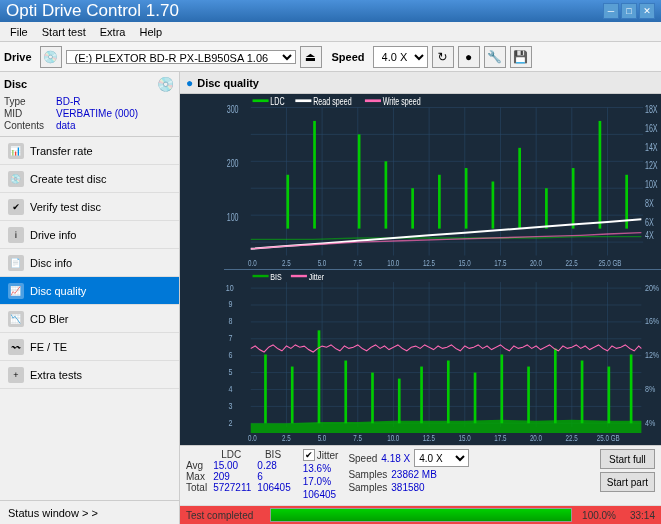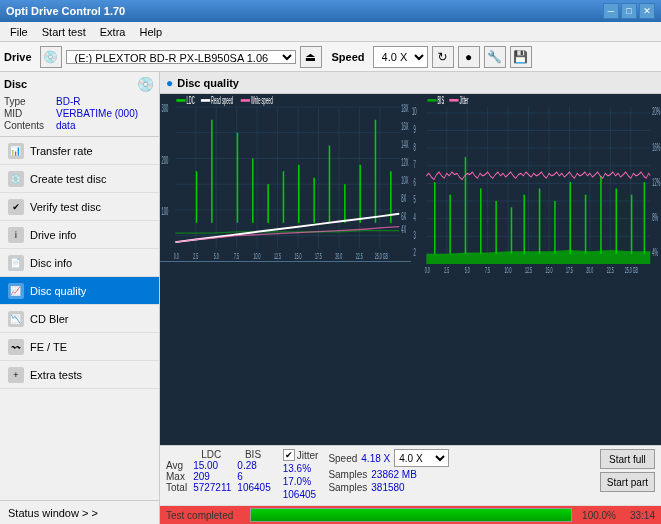--- a/index.html
+++ b/index.html
@@ -8,21 +8,21 @@
     
     .title-bar {
       background: linear-gradient(to bottom, #4a90d9, #2b6cb0);
       color: white;
       height: 22px;
       display: flex;
       align-items: center;
       padding: 0 6px;
       justify-content: space-between;
     }
-    .title-bar-text { font-size: 11px; font-weight: bold; }
+    .title-bar-text { font-size: 17px; font-weight: normal; }
     .title-bar-controls { display: flex; gap: 2px; }
     .title-bar-btn {
       width: 16px; height: 16px;
       background: #5a9fd4;
       border: 1px solid #3a7bbf;
       color: white;
       font-size: 9px;
       display: flex; align-items: center; justify-content: center;
       cursor: pointer;
     }
@@ -82,21 +82,21 @@
     }
 
     
     .main-content {
       display: flex;
       height: calc(524px - 22px - 20px - 30px);
     }
 
     
     .sidebar {
-      width: 160px;
+      width: 180px;
       background: #f0f0f0;
       border-right: 1px solid #ccc;
       display: flex;
       flex-direction: column;
       flex-shrink: 0;
     }
 
     
     .disc-info-panel {
       background: #f0f0f0;
@@ -191,24 +191,25 @@
       padding: 0 6px;
       gap: 4px;
     }
     .chart-header-icon { font-size: 12px; color: #0078d7; }
     .chart-header-title { font-size: 11px; font-weight: bold; }
 
     
     .charts-container {
       flex: 1;
       display: flex;
-      flex-direction: row;
+      flex-direction: column;
       overflow: hidden;
       background: #1a2a3a;
       position: relative;
+      padding-left: 44px;
     }
 
     
     .chart-panel {
       flex: 1;
       position: relative;
       border-bottom: 1px solid #4a6a8a;
     }
 
     

